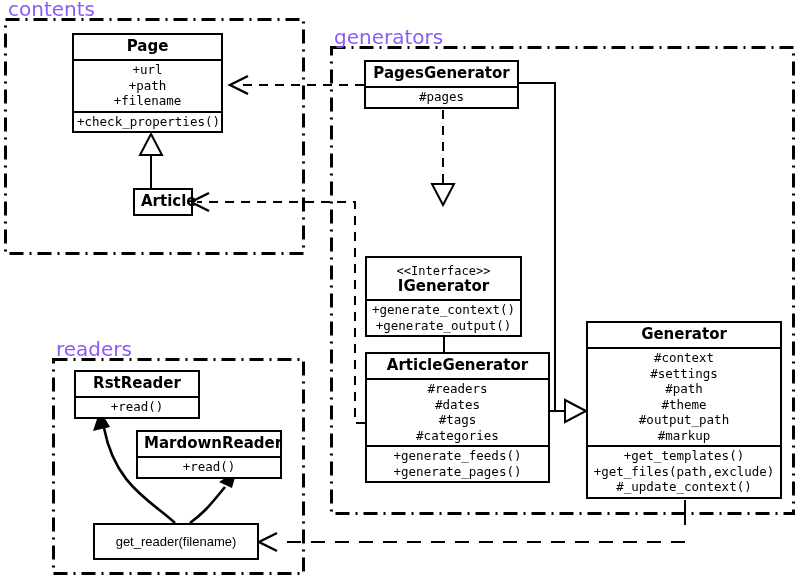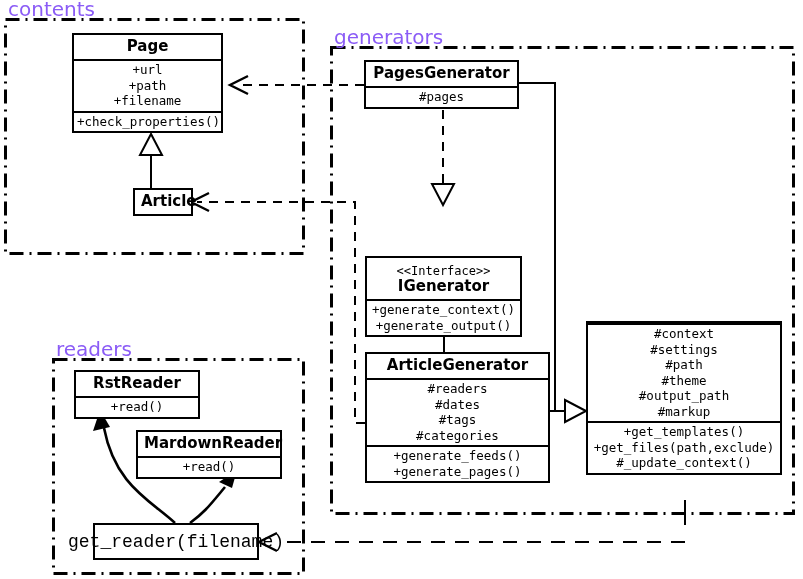--- a/index.html
+++ b/index.html
@@ -55,22 +55,22 @@
     font-family:"DejaVu Sans Mono", monospace;
     font-size:12.5px;
     line-height:15.5px;
     white-space:nowrap;
   }
   .plainbox{
     position:absolute;
     background:#fff;
     border:2px solid #000;
     box-sizing:border-box;
-    font-family:Liberation Mono, monospace;
-    font-size:18px;
+    font-family:Liberation Sans, sans-serif;
+    font-size:13px;
     display:flex;align-items:center;justify-content:center;
     white-space:nowrap;
   }
 </style>
 </head>
 <body>
 
 <div id="canvas">
 
   <div id="packages-layer">
@@ -179,20 +179,21 @@
           <div>#dates</div>
           <div>#tags</div>
           <div>#categories</div>
         </div>
         <div class="sec">
           <div>+generate_feeds()</div>
           <div>+generate_pages()</div>
         </div>
       </div>
       <div class="cls" style="left: 586px; top: 321px; width: 196px;">
+        <div class="name">Generator</div>
         <div class="sec">
           <div>#context</div>
           <div>#settings</div>
           <div>#path</div>
           <div>#theme</div>
           <div>#output_path</div>
           <div>#markup</div>
         </div>
         <div class="sec">
           <div>+get_templates()</div>

